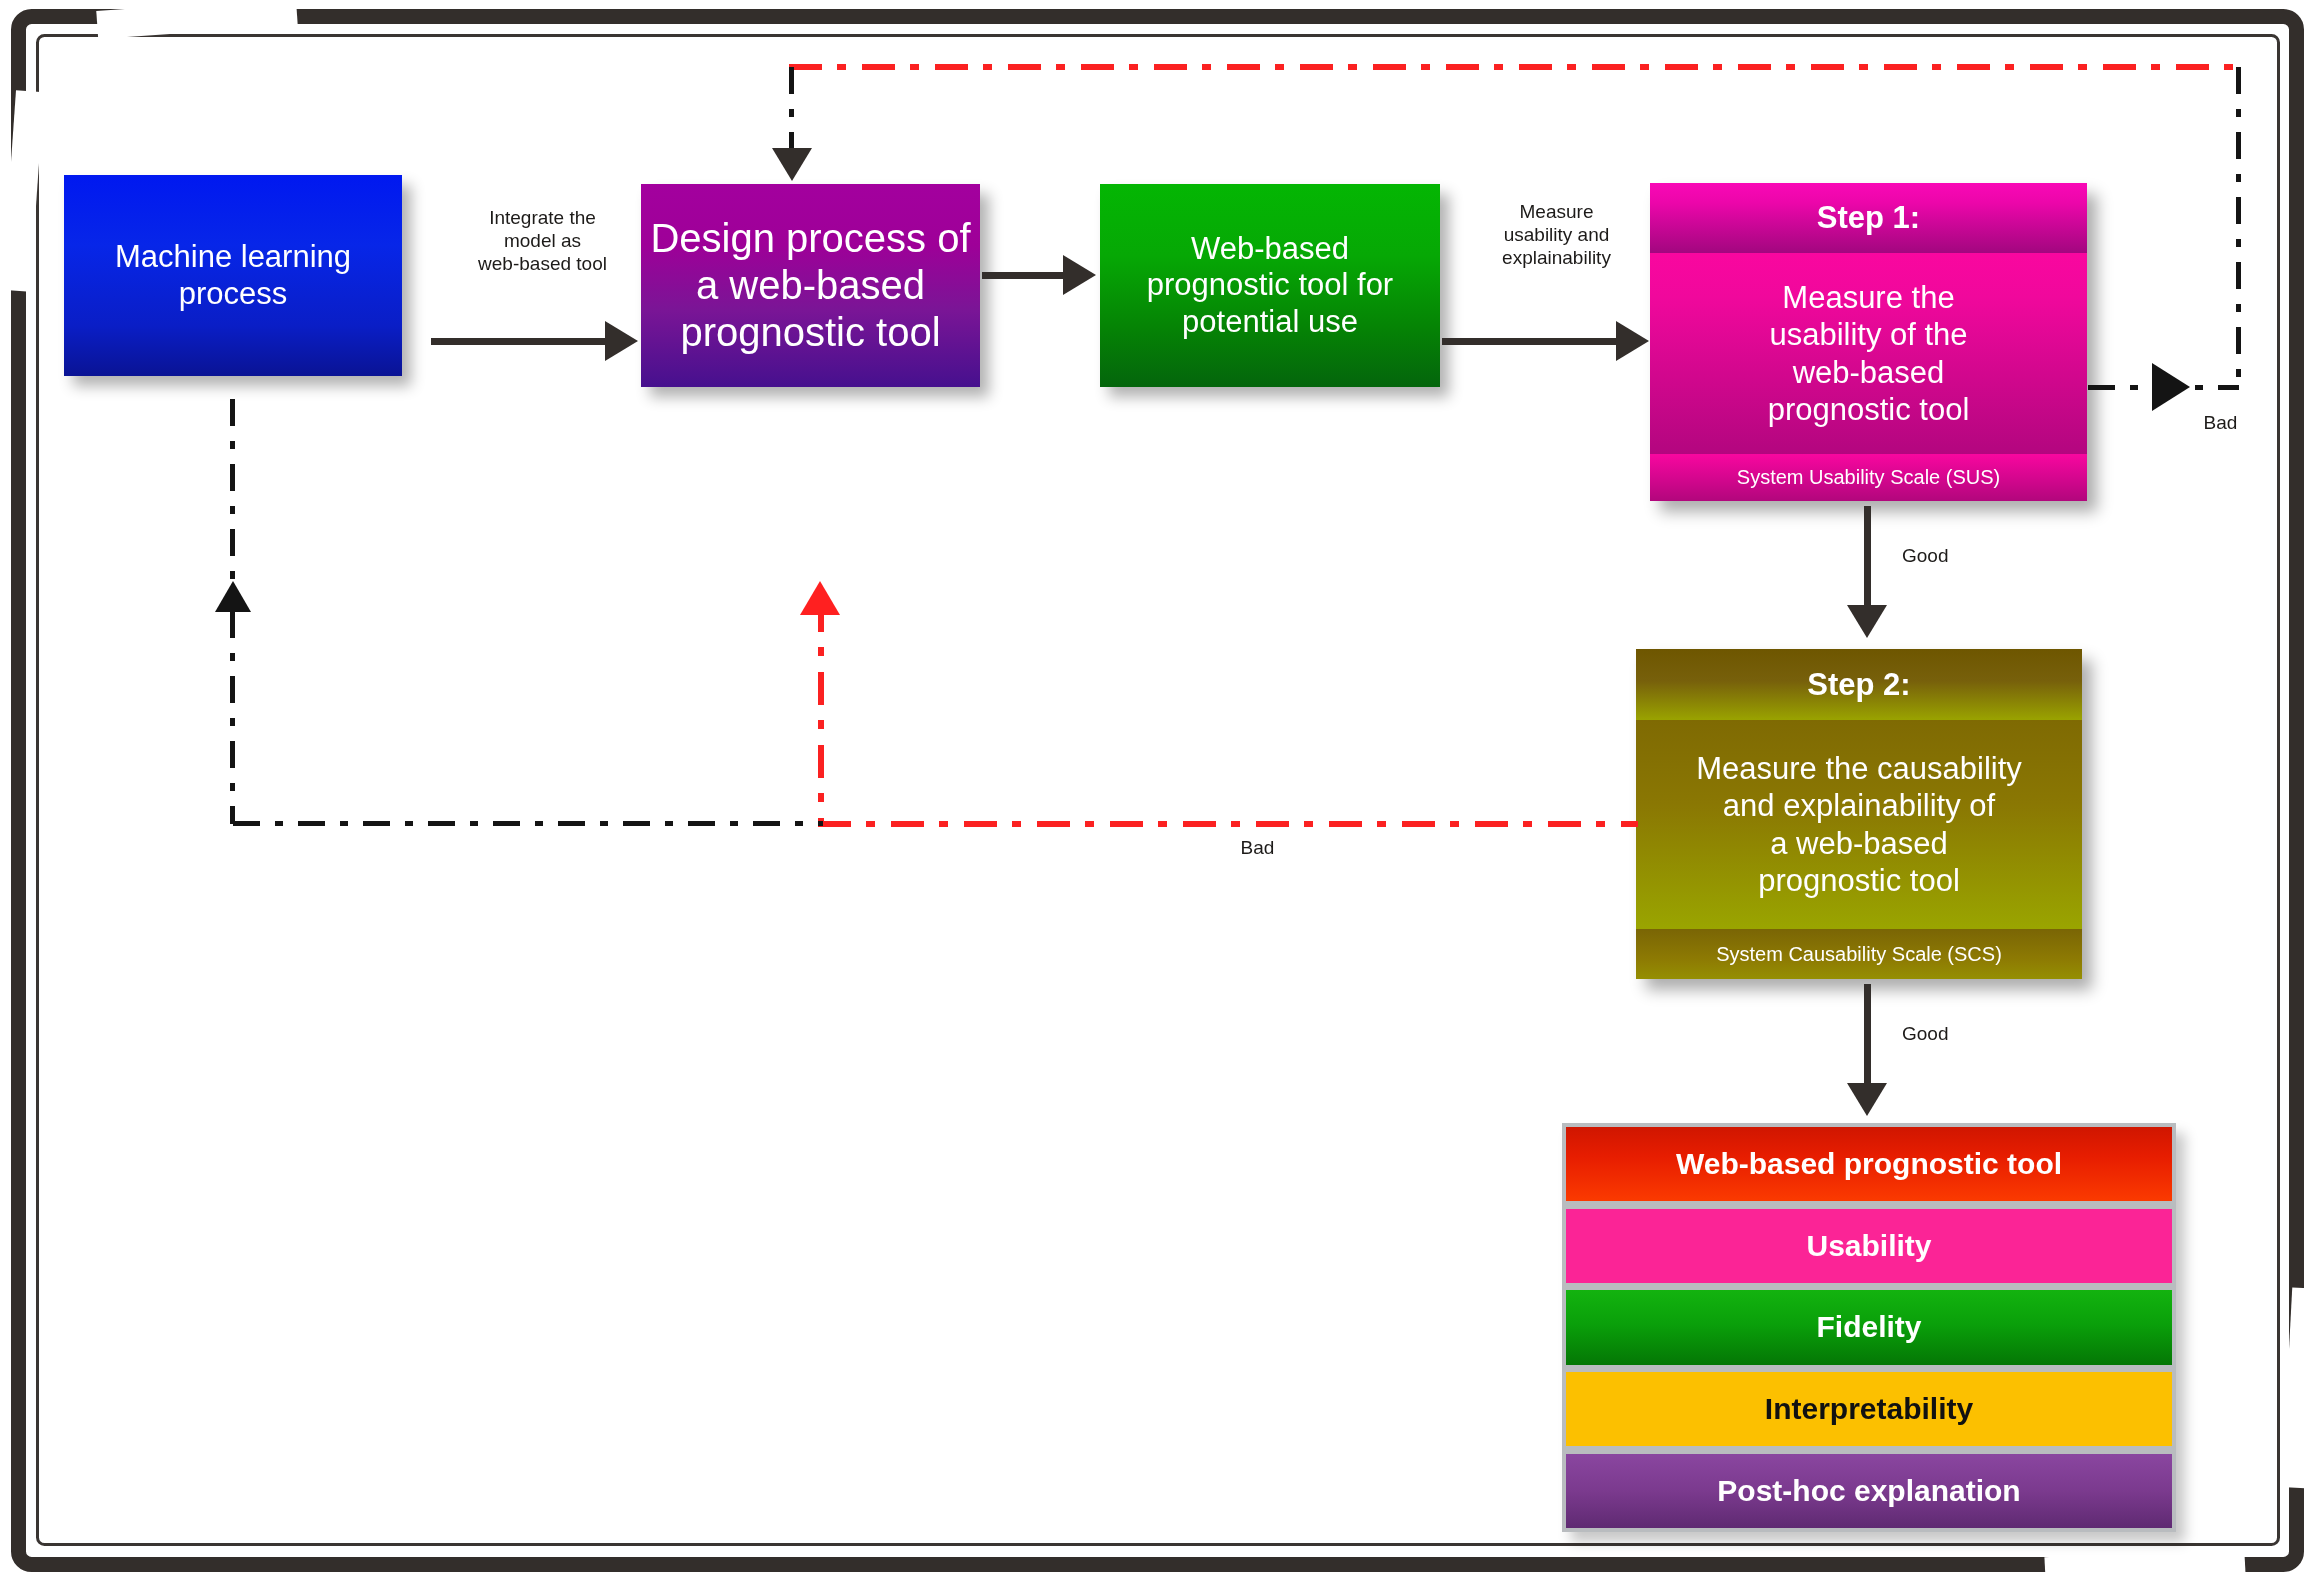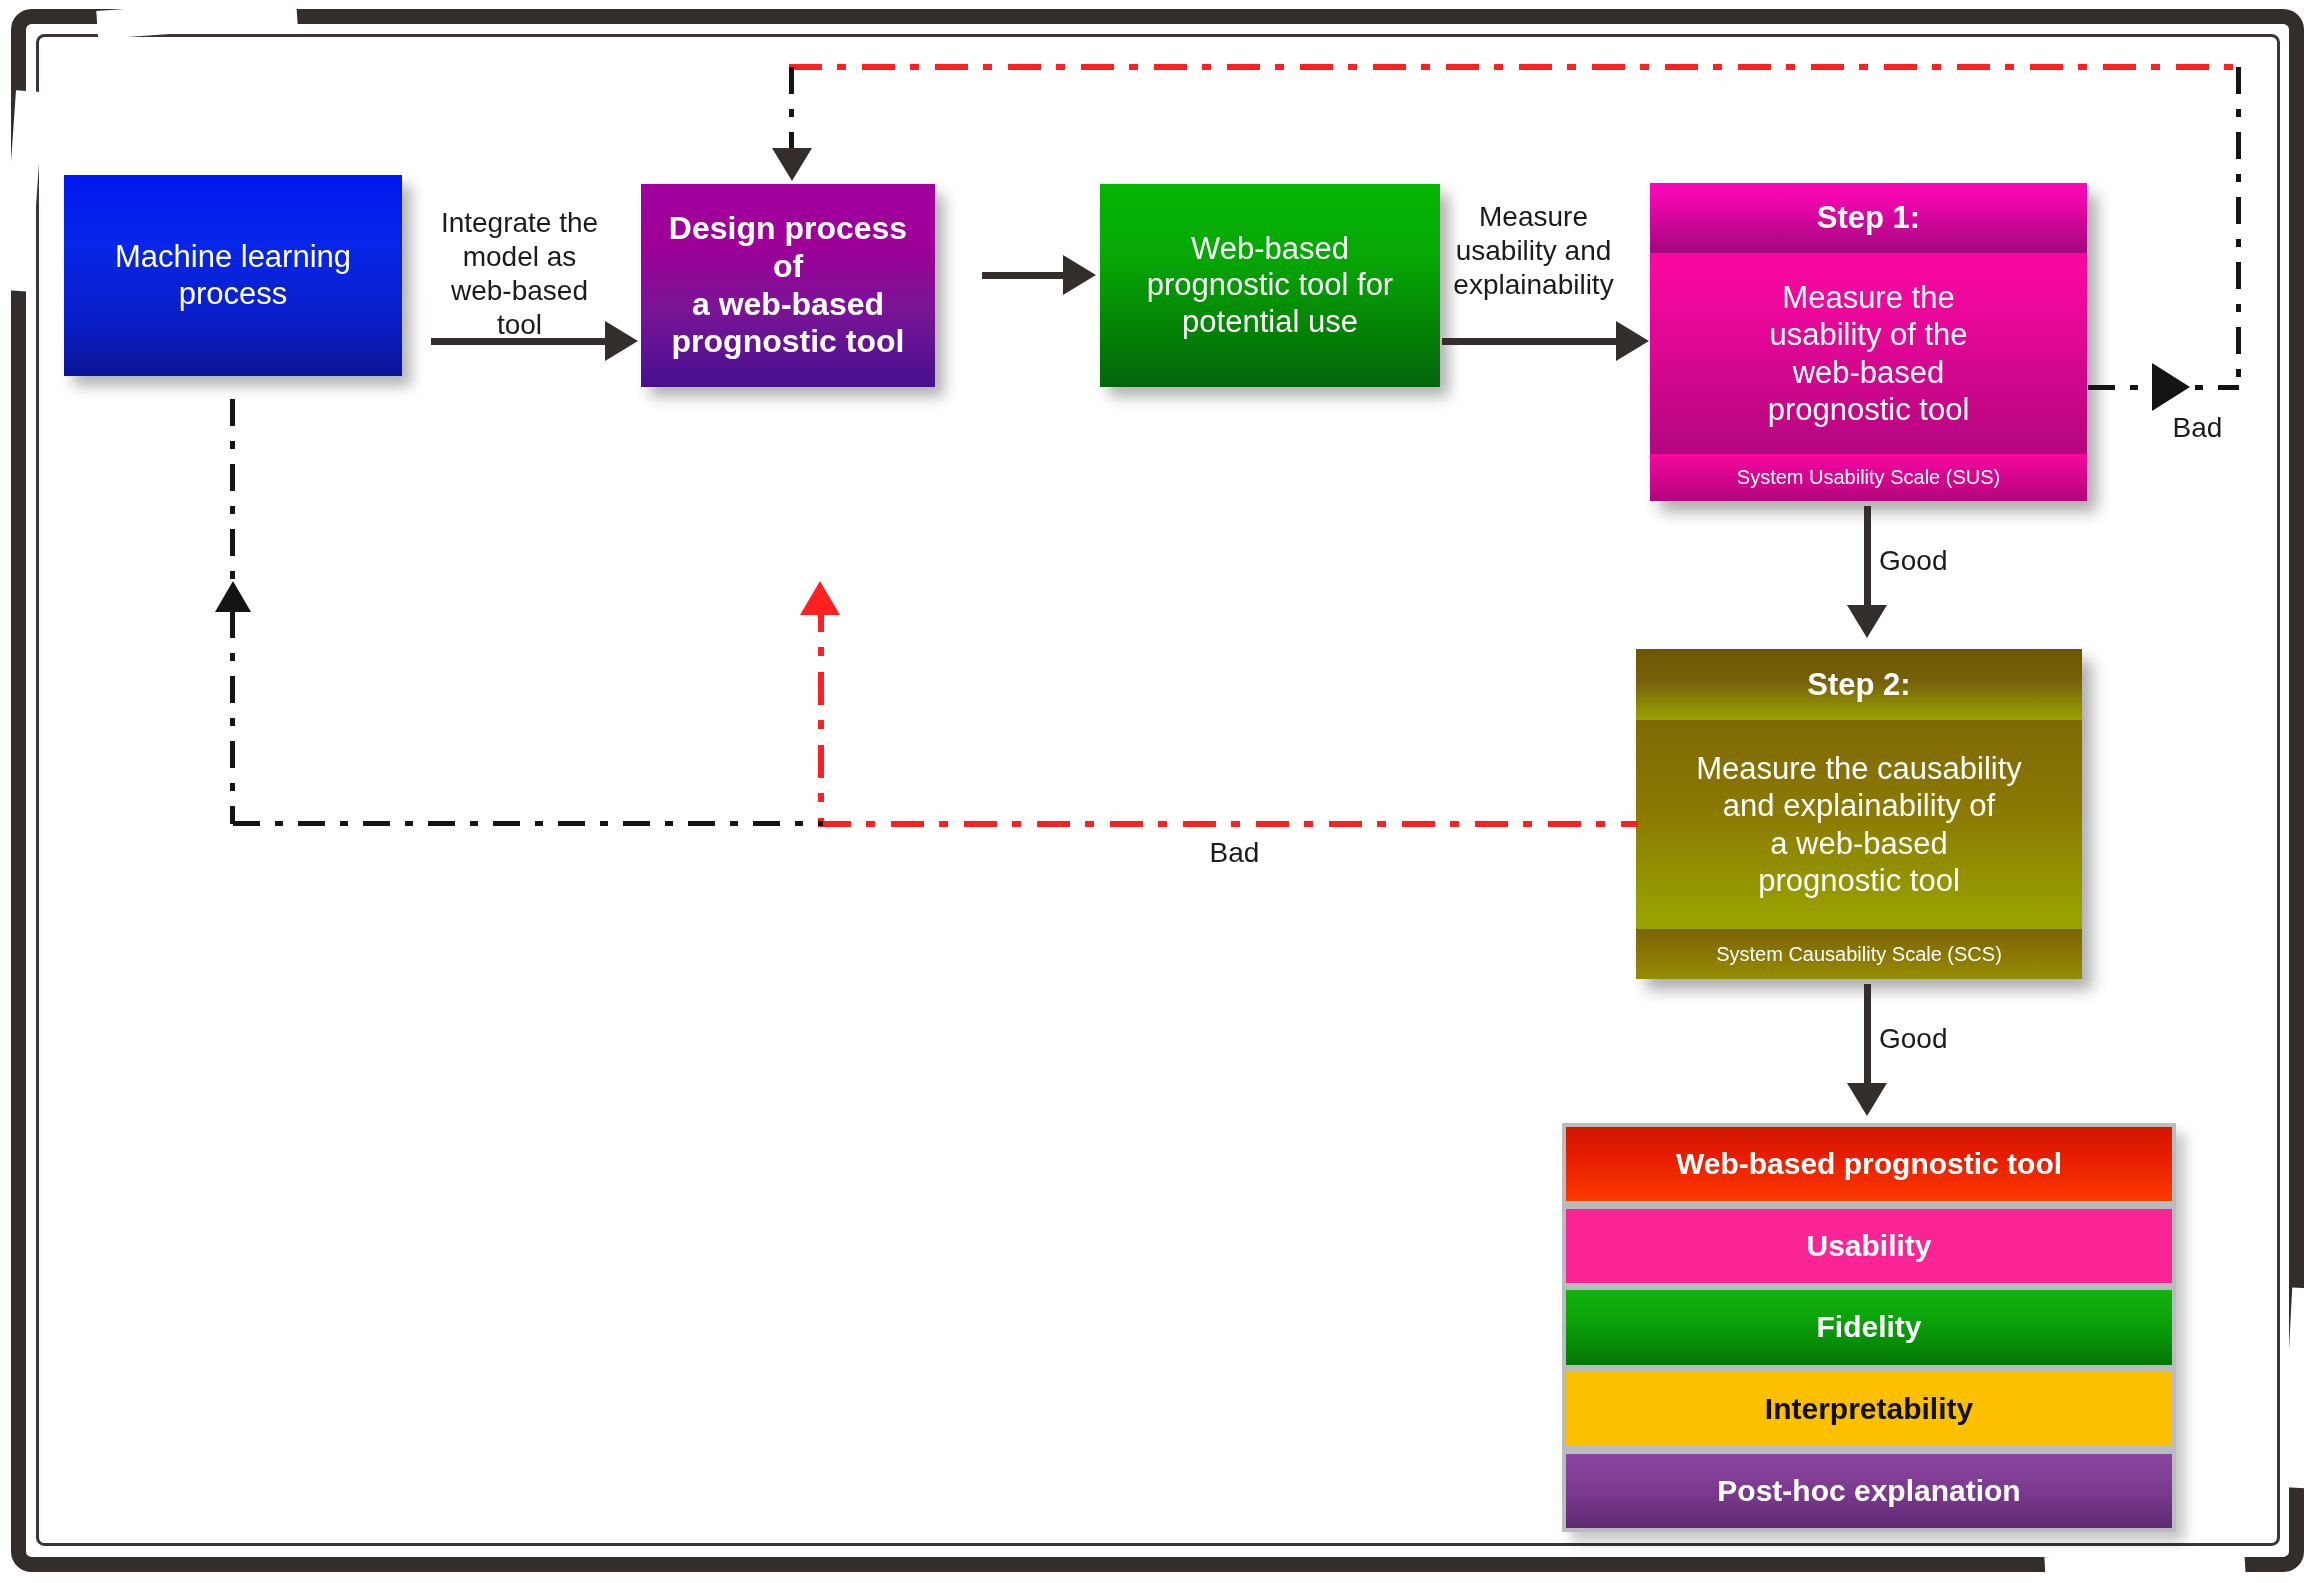--- a/index.html
+++ b/index.html
@@ -19,23 +19,23 @@
 
   
   .pbox{position:absolute;box-sizing:border-box;display:flex;flex-direction:column;
         align-items:center;justify-content:center;text-align:center;color:#ffffff;
         box-shadow:8.5px 9.7px 13.3px rgba(0,0,0,.30);}
   .pbox .txt{line-height:1.18;padding:0 8.5px;}
 
   #box-ml{left:64px;top:175px;width:338px;height:201px;
           background:linear-gradient(180deg,#0018f0 0%,#0726e8 35%,#0a1ec6 75%,#0a1394 100%);
           font-size:31px;}
-  #box-design{left:641px;top:184px;width:294px;height:203px;
+  #box-design{left:641px;top:184px;width:339px;height:203px;
           background:linear-gradient(180deg,#a3009e 0%,#9e0098 30%,#7a1596 62%,#46108e 100%);
-          font-size:32px;font-weight:bold;}
+          font-size:40px;}
   #box-webtool{left:1100px;top:184px;width:340px;height:203px;
           background:linear-gradient(180deg,#04b603 0%,#06a805 35%,#058205 72%,#04650c 100%);
           font-size:31px;}
 
   
   .stepbox{position:absolute;box-sizing:border-box;display:flex;flex-direction:column;
            color:#fff;box-shadow:9.7px 11px 14.5px rgba(0,0,0,.32);}
   .stepbox .head{flex:0 0 auto;display:flex;align-items:center;justify-content:center;
            font-weight:bold;font-size:31px;text-align:center;}
   .stepbox .body{flex:1 1 auto;display:flex;align-items:center;justify-content:center;
@@ -78,21 +78,21 @@
   .dashdot-h{position:absolute;height:5.4px;
      background-image:repeating-linear-gradient(90deg,#141414 0 27px,transparent 27px 42px,#141414 42px 50px,transparent 50px 65px);}
   .dashdot-v{position:absolute;width:5.4px;
      background-image:repeating-linear-gradient(180deg,#141414 0 27px,transparent 27px 42px,#141414 42px 50px,transparent 50px 65px);}
   .reddash-h{position:absolute;height:6px;
      background-image:repeating-linear-gradient(90deg,#fb2121 0 33px,transparent 33px 48px,#fb2121 48px 57px,transparent 57px 73px);}
   .reddash-v{position:absolute;width:6px;
      background-image:repeating-linear-gradient(180deg,#fb2121 0 33px,transparent 33px 48px,#fb2121 48px 57px,transparent 57px 73px);}
 
   
-  .lbl{position:absolute;color:#1d1b19;font-size:28px;line-height:1.22;text-align:center;}
+  .lbl{position:absolute;color:#1d1b19;font-size:19px;line-height:1.22;text-align:center;margin-left:23px;}
 </style>
 </head>
 <body>
 
 <div id="canvas">
 
   <div class="frame-outer"></div>
   <div class="frame-inner"></div>
   <div class="frame-nick nick-tl"></div>
   <div class="frame-nick nick-tl2"></div>

